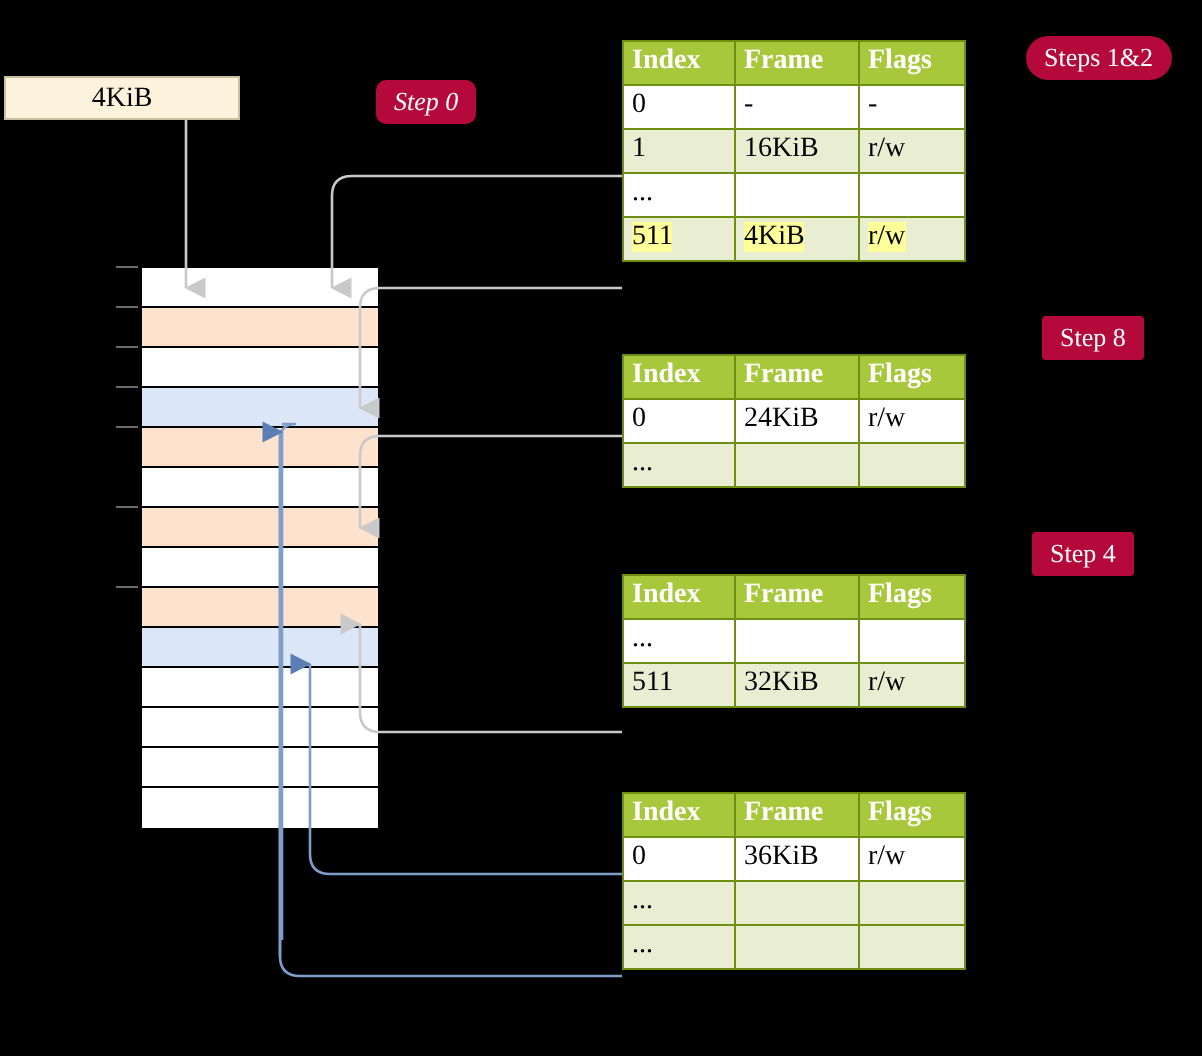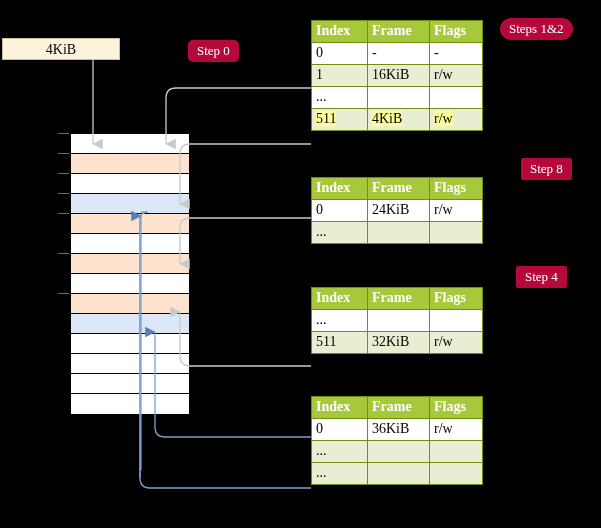--- a/index.html
+++ b/index.html
@@ -21,21 +21,21 @@
     position: absolute;
     background: #b4093a;
     color: #ffffff;
     font-family: "Liberation Serif", serif;
     font-size: 13px;
     line-height: 1;
     padding: 4px 9px 5px 9px;
     white-space: nowrap;
     box-sizing: border-box;
   }
-  .badge.rounded { border-radius: 5px; }
+  .badge.rounded { border-radius: 5px; font-style: italic; }
   .badge.sq { border-radius: 2px; }
 
   
   .srcbox {
     position: absolute;
     background: #fdf3dc;
     border: 1px solid #c9c0a0;
     box-sizing: border-box;
     color: #000000;
     font-size: 14px;
@@ -170,21 +170,21 @@
   <svg id="wires2" style="position:absolute;left:0;top:0;width:601px;height:528px;pointer-events:none;">
     <defs>
       <marker id="arrBlue2" markerWidth="9" markerHeight="9" refX="4.5" refY="8" orient="auto">
         <path d="M0.5,0.5 L8.5,0.5 L4.5,8.5 Z" fill="#5b7fb4"></path>
       </marker>
     </defs>
     <path d="M 141,470 L 141,216" stroke="#7e9ec9" stroke-width="1.3" fill="none" marker-end="url(#arrBlue2)"></path>
   </svg>
 
 <div class="badge rounded" style="left: 188px; top: 40px;">Step 0</div>
-    <div class="badge sq" style="left: 500px; top: 18px; border-radius: 11px;">Steps 1&amp;2</div>
+    <div class="badge sq" style="left: 513px; top: 18px; border-radius: 11px;">Steps 1&amp;2</div>
     <div class="badge sq" style="left: 521px; top: 158px;">Step 8</div>
     <div class="badge sq" style="left: 516px; top: 266px;">Step 4</div>
     <div class="memtick" style="left: 58px; top: 133px;"></div>
     <div class="memtick" style="left: 58px; top: 153px;"></div>
     <div class="memtick" style="left: 58px; top: 173px;"></div>
     <div class="memtick" style="left: 58px; top: 193px;"></div>
     <div class="memtick" style="left: 58px; top: 213px;"></div>
     <div class="memtick" style="left: 58px; top: 253px;"></div>
     <div class="memtick" style="left: 58px; top: 293px;"></div>
     <table class="ptable" style="left: 311px; top: 20px; width: 170px;">

